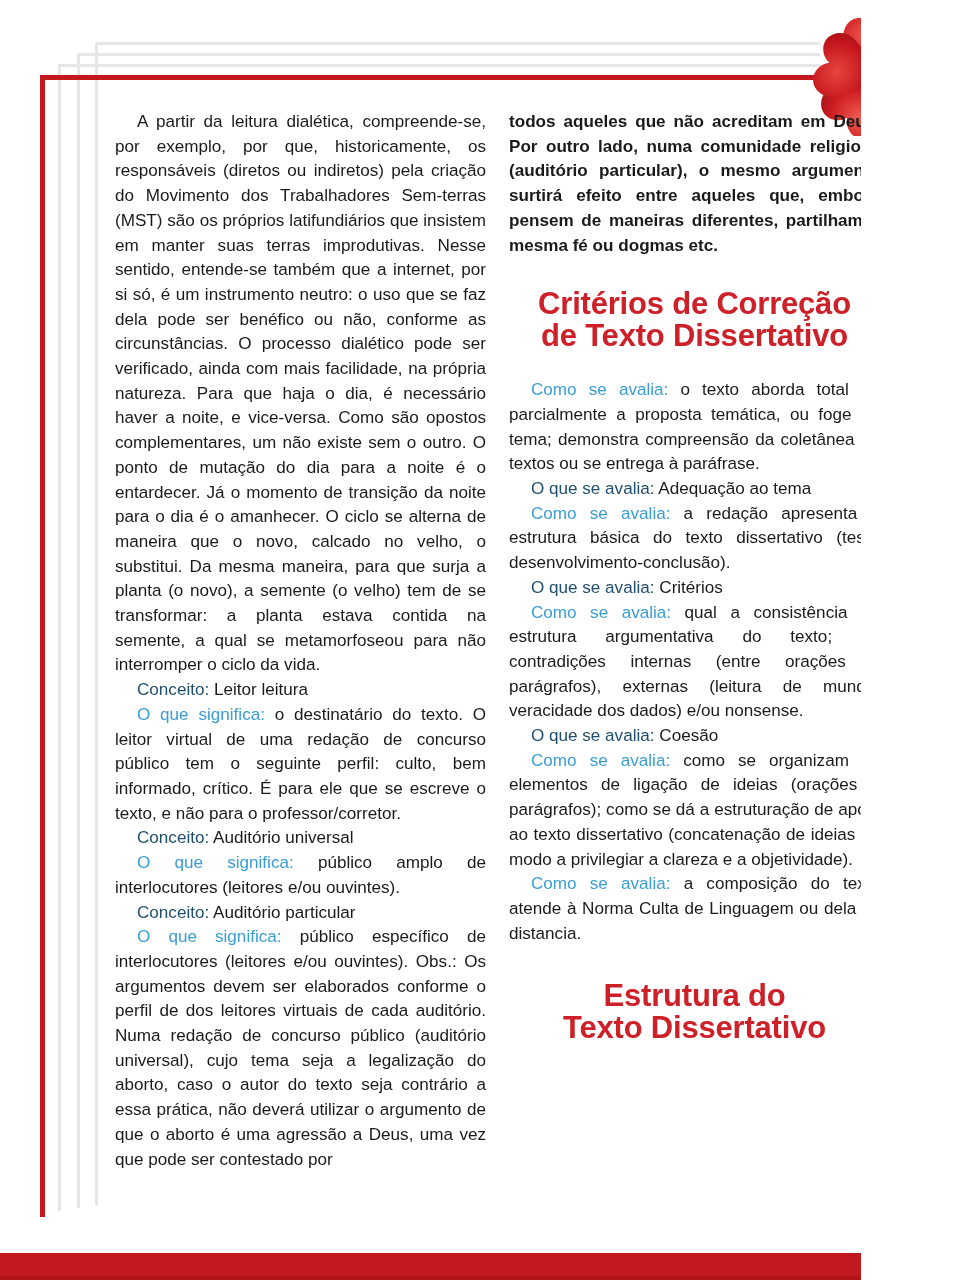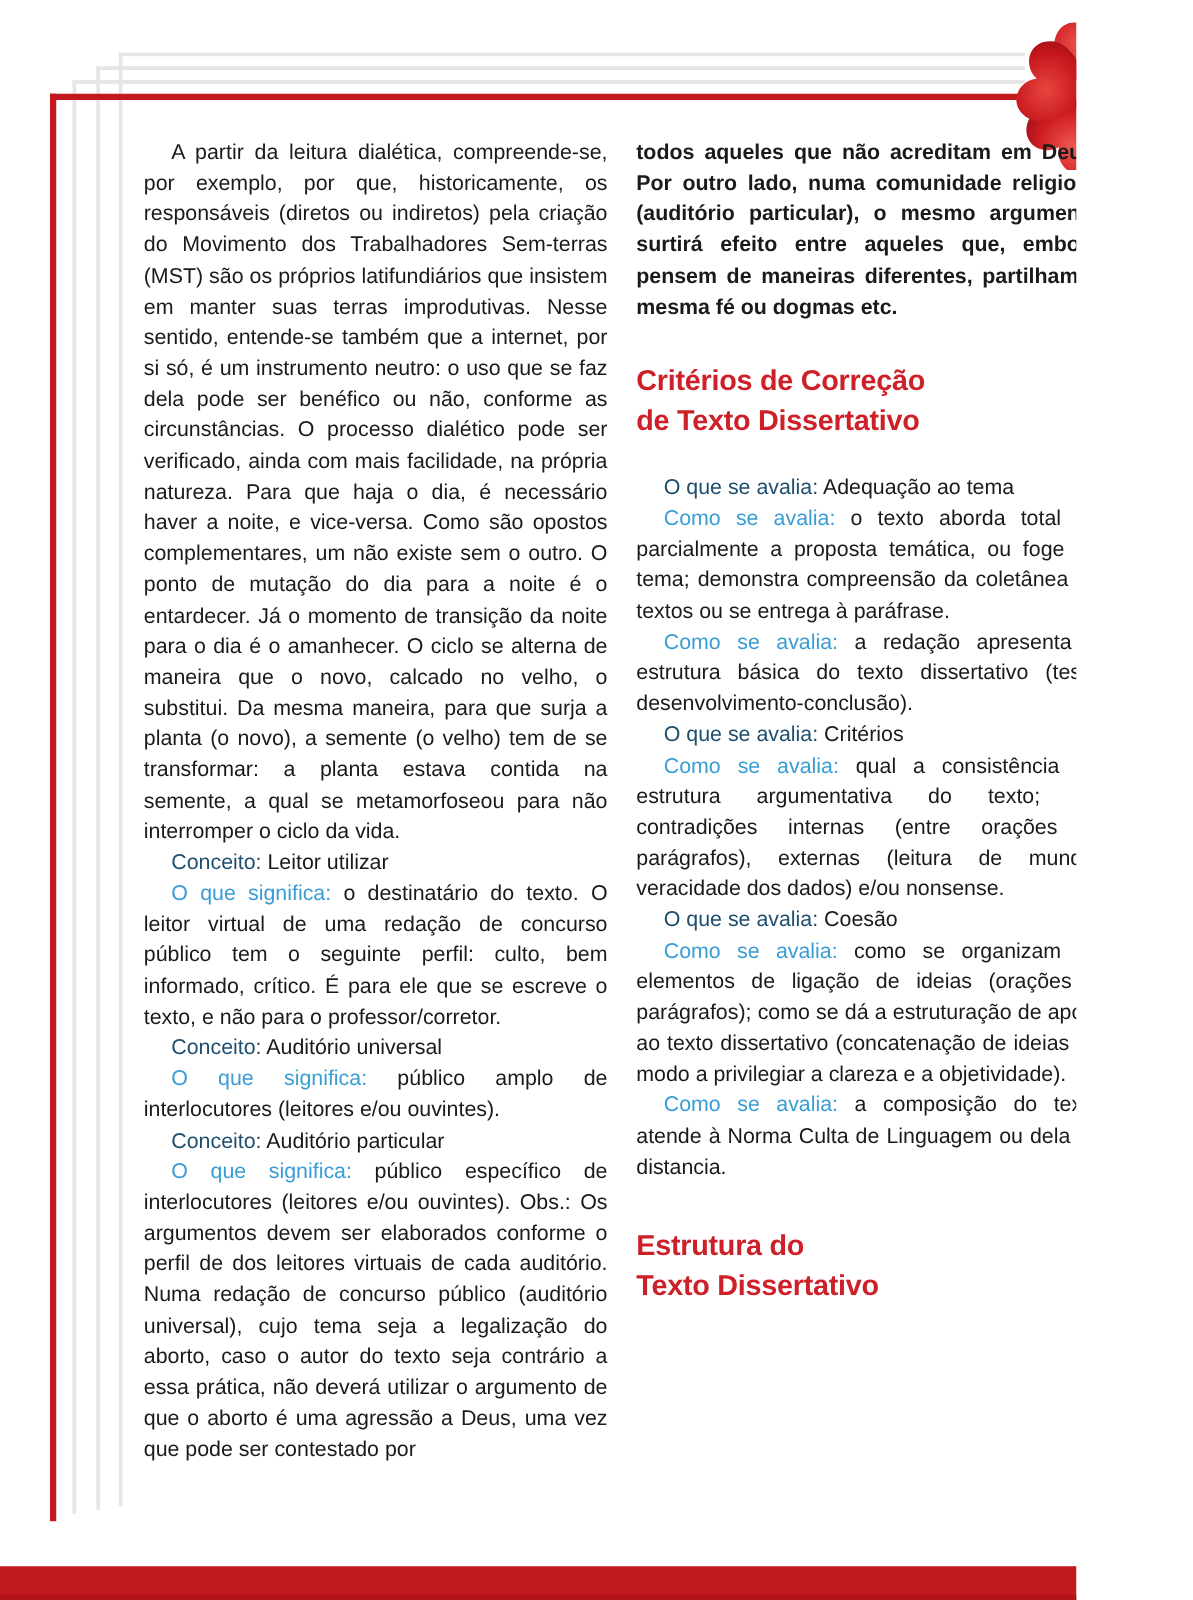--- a/index.html
+++ b/index.html
@@ -99,25 +99,25 @@
   .lbl-dark {
     color: #1f4e6e;
   }
   .lbl-light {
     color: #3a9dd4;
   }
 
   h2.red-head {
     margin: 0;
     color: #ce2028;
-    font-size: 23px;
+    font-size: 31px;
     line-height: 32px;
     font-weight: bold;
     letter-spacing: -0.2px;
-    text-align: left;
+    text-align: center;
   }
   .head-gap-before { height: 30px; }
   .head-gap-after  { height: 26px; }
   .head-gap-before-2 { height: 34px; }
   .head-gap-after-2  { height: 24px; }
 </style>
 </head>
 <body>
 
 <div class="page">
@@ -166,21 +166,21 @@
       </g>
     </svg>
   </div>
 
   <div class="columns">
 
     <div class="col">
 
       <p class="indent"><span>A partir da leitura dialética, compreende-se, por exemplo, por que, historicamente, os responsáveis (diretos ou indiretos) pela criação do Movimento dos Trabalhadores Sem-terras (MST) são os próprios latifundiários que insistem em manter suas terras improdutivas. Nesse sentido, entende-se também que a internet, por si só, é um instrumento neutro: o uso que se faz dela pode ser benéfico ou não, conforme as circunstâncias. O processo dialético pode ser verificado, ainda com mais facilidade, na própria natureza. Para que haja o dia, é necessário haver a noite, e vice-versa. Como são opostos complementares, um não existe sem o outro. O ponto de mutação do dia para a noite é o entardecer. Já o momento de transição da noite para o dia é o amanhecer. O ciclo se alterna de maneira que o novo, calcado no velho, o substitui. Da mesma maneira, para que surja a planta (o novo), a semente (o velho) tem de se transformar: a planta estava contida na semente, a qual se metamorfoseou para não interromper o ciclo da vida.</span></p>
 
-      <p class="indent"><span class="lbl-dark">Conceito:</span><span> Leitor utilizar</span></p>
+      <p class="indent"><span class="lbl-dark">Conceito:</span><span> Leitor leitura</span></p>
 
       <p class="indent"><span class="lbl-light">O que significa:</span><span> o destinatário do texto. O leitor virtual de uma redação de concurso público tem o seguinte perfil: culto, bem informado, crítico. É para ele que se escreve o texto, e não para o professor/corretor.</span></p>
 
       <p class="indent"><span class="lbl-dark">Conceito:</span><span> Auditório universal</span></p>
 
       <p class="indent"><span class="lbl-light">O que significa:</span><span> público amplo de interlocutores (leitores e/ou ouvintes).</span></p>
 
       <p class="indent"><span class="lbl-dark">Conceito:</span><span> Auditório particular</span></p>
 
       <p class="indent"><span class="lbl-light">O que significa:</span><span> público específico de interlocutores (leitores e/ou ouvintes). Obs.: Os argumentos devem ser elaborados conforme o perfil de dos leitores virtuais de cada auditório. Numa redação de concurso público (auditório universal), cujo tema seja a legalização do aborto, caso o autor do texto seja contrário a essa prática, não deverá utilizar o argumento de que o aborto é uma agressão a Deus, uma vez que pode ser contestado por</span></p>
@@ -191,23 +191,23 @@
 
       <p class="flush"><span>todos aqueles que não acreditam em Deus. Por outro lado, numa comunidade religiosa (auditório particular), o mesmo argumento surtirá efeito entre aqueles que, embora pensem de maneiras diferentes, partilham a mesma fé ou dogmas etc.</span></p>
 
       <div class="head-gap-before"></div>
       <h2 class="red-head">
         <span>Critérios de Correção</span><br>
         <span>de Texto Dissertativo</span>
       </h2>
       <div class="head-gap-after"></div>
 
+      <p class="indent"><span class="lbl-light">Como se avalia:</span><span> o texto aborda total ou parcialmente a proposta temática, ou foge ao tema; demonstra compreensão da coletânea de textos ou se entrega à paráfrase.</span></p>
+
       <p class="indent"><span class="lbl-dark">O que se avalia:</span><span> Adequação ao tema</span></p>
-
-      <p class="indent"><span class="lbl-light">Como se avalia:</span><span> o texto aborda total ou parcialmente a proposta temática, ou foge ao tema; demonstra compreensão da coletânea de textos ou se entrega à paráfrase.</span></p>
 
 
       <p class="indent"><span class="lbl-light">Como se avalia:</span><span> a redação apresenta a estrutura básica do texto dissertativo (tese-desenvolvimento-conclusão).</span></p>
 
       <p class="indent"><span class="lbl-dark">O que se avalia:</span><span> Critérios</span></p>
 
       <p class="indent"><span class="lbl-light">Como se avalia:</span><span> qual a consistência da estrutura argumentativa do texto; há contradições internas (entre orações e parágrafos), externas (leitura de mundo, veracidade dos dados) e/ou nonsense.</span></p>
 
       <p class="indent"><span class="lbl-dark">O que se avalia:</span><span> Coesão</span></p>
 

